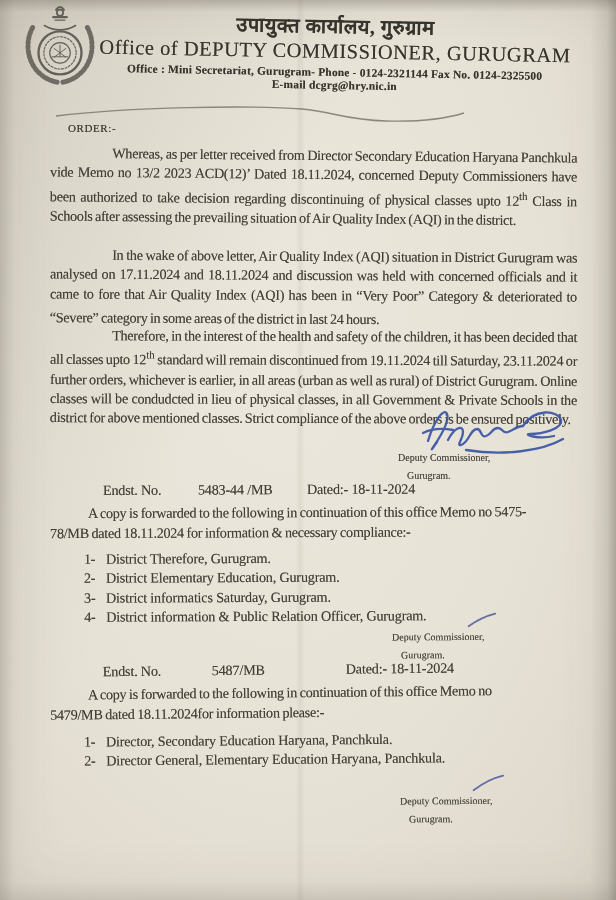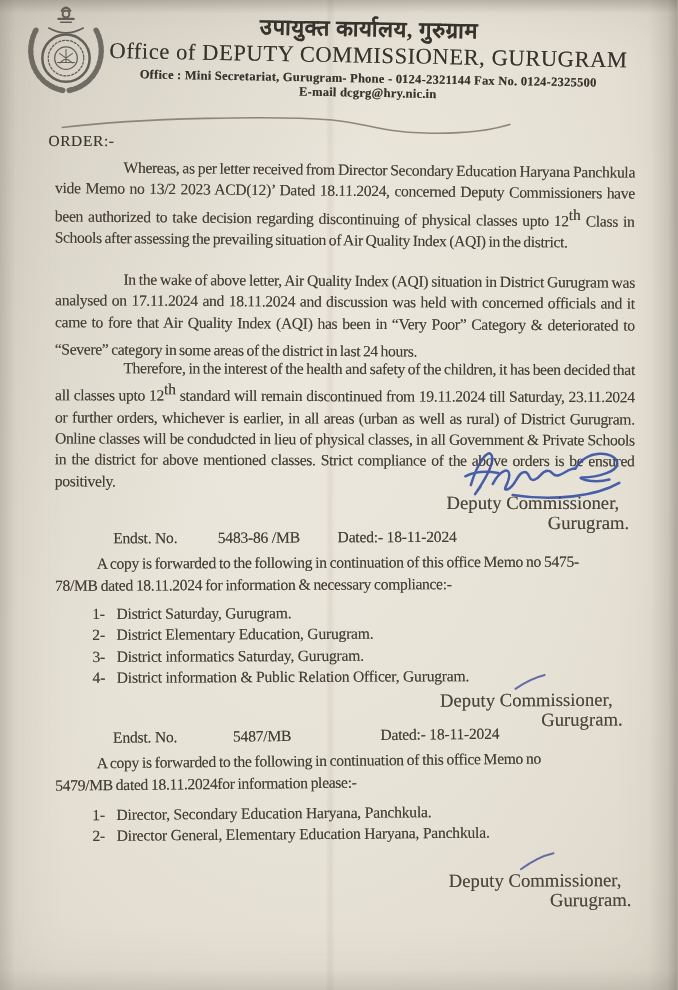--- a/index.html
+++ b/index.html
@@ -24,29 +24,29 @@
   p{margin:0;}
   .soft{text-shadow:0 0 .6px rgba(62,57,46,.55);}
 
   
   .hdr{left:95px;top:12px;width:480px;text-align:center;transform:rotate(1.05deg);color:#36332c;}
   .hdr .hindi{font-size:20px;font-weight:700;letter-spacing:.5px;}
   .hdr .eng{font-size:20.5px;letter-spacing:.5px;margin-top:1px;white-space:nowrap;}
   .hdr .office{font-size:11.4px;font-weight:700;margin-top:3px;letter-spacing:.2px;white-space:nowrap;}
   .hdr .email{font-size:11.4px;font-weight:700;margin-top:1px;letter-spacing:.2px;}
 
-  .order-heading{left:44px;top:122px;font-size:14px;letter-spacing:.6px;color:#3a362e;}
+  .order-heading{left:68px;top:122px;font-size:11px;letter-spacing:.6px;color:#3a362e;}
 
   .para{
     left:50px;width:527px;text-align:justify;text-indent:62px;
     font-size:14.2px;line-height:19.4px;letter-spacing:-.3px;word-spacing:-.8px;
   }
-  .para sup{font-size:14px;letter-spacing:0;}
+  .para sup{font-size:11px;letter-spacing:0;}
 
-  .dcblock{width:165px;text-align:right;font-size:17px;line-height:17.5px;color:#4a463e;}
+  .dcblock{width:165px;text-align:left;font-size:10px;line-height:17.5px;color:#4a463e;}
   .dcblock .l2{transform:translateX(9px);}
 
   .endst{left:50px;width:540px;font-size:14.2px;letter-spacing:-.2px;}
   .endst .row{position:relative;height:21px;}
   .endst .row span{position:absolute;white-space:nowrap;}
   .copyline{line-height:20px;letter-spacing:-.3px;word-spacing:-.5px;white-space:nowrap;}
   .copyline.first{padding-left:38px;}
 
   .rlist{font-size:14.2px;line-height:19.3px;letter-spacing:-.2px;}
   .rlist .item{white-space:nowrap;}
@@ -112,29 +112,29 @@
   </div>
 
   <div class="abs dcblock soft" style="left:398px;top:449px;">
     <div>Deputy Commissioner,</div>
     <div class="l2">Gurugram.</div>
   </div>
 
   <div class="abs endst soft" style="top:481px;transform:rotate(-.25deg);">
     <div class="row">
       <span style="left:53px;">Endst. No.</span>
-      <span style="left:148px;">5483-86 /MB</span>
+      <span style="left:148px;">5483-44 /MB</span>
       <span style="left:257px;">Dated:- 18-11-2024</span>
     </div>
     <p class="copyline first">A copy is forwarded to the following in continuation of this office Memo no 5475-</p>
     <p class="copyline">78/MB dated 18.11.2024 for information &amp; necessary compliance:-</p>
   </div>
 
   <div class="abs rlist soft" style="left:84px;top:549px;transform:rotate(-.25deg);">
-    <div class="item"><span class="num">1-</span><span>District Saturday, Gurugram.</span></div>
+    <div class="item"><span class="num">1-</span><span>District Therefore, Gurugram.</span></div>
     <div class="item"><span class="num">2-</span><span>District Elementary Education, Gurugram.</span></div>
     <div class="item"><span class="num">3-</span><span>District informatics Saturday, Gurugram.</span></div>
     <div class="item"><span class="num">4-</span><span>District information &amp; Public Relation Officer, Gurugram.</span></div>
   </div>
 
   <div class="abs dcblock soft" style="left:392px;top:612px;transform:rotate(-.3deg);">
     <svg class="sigstroke" style="margin-left:72px;" width="36" height="16" viewBox="0 0 36 18">
       <path d="M3 16 C13 9 25 4 33 2" fill="none" stroke="#4d589c" stroke-width="2" stroke-linecap="round" opacity=".85"></path>
     </svg>
     <div>Deputy Commissioner,</div>

